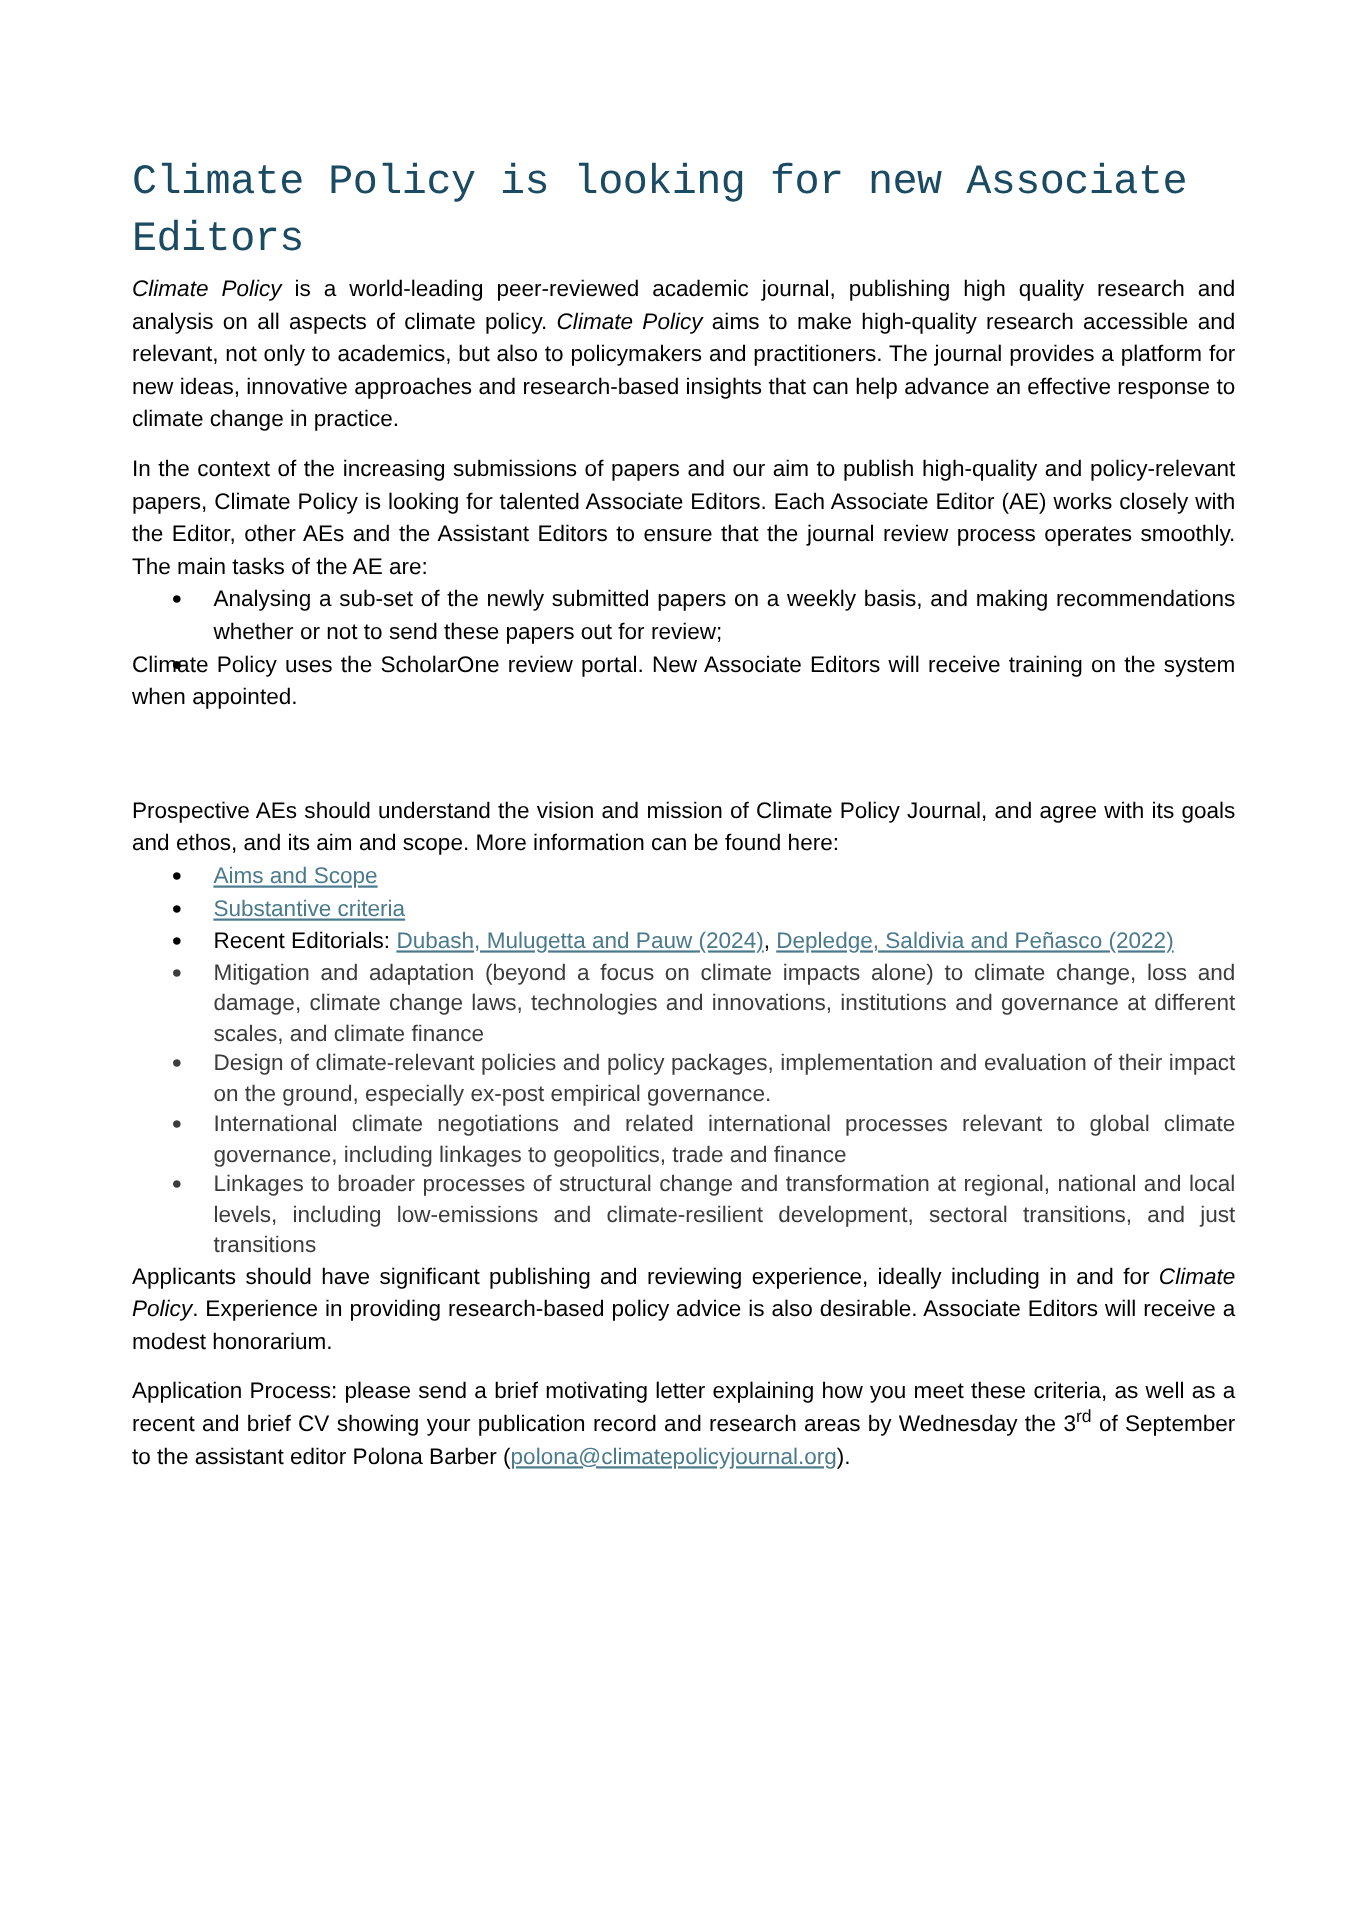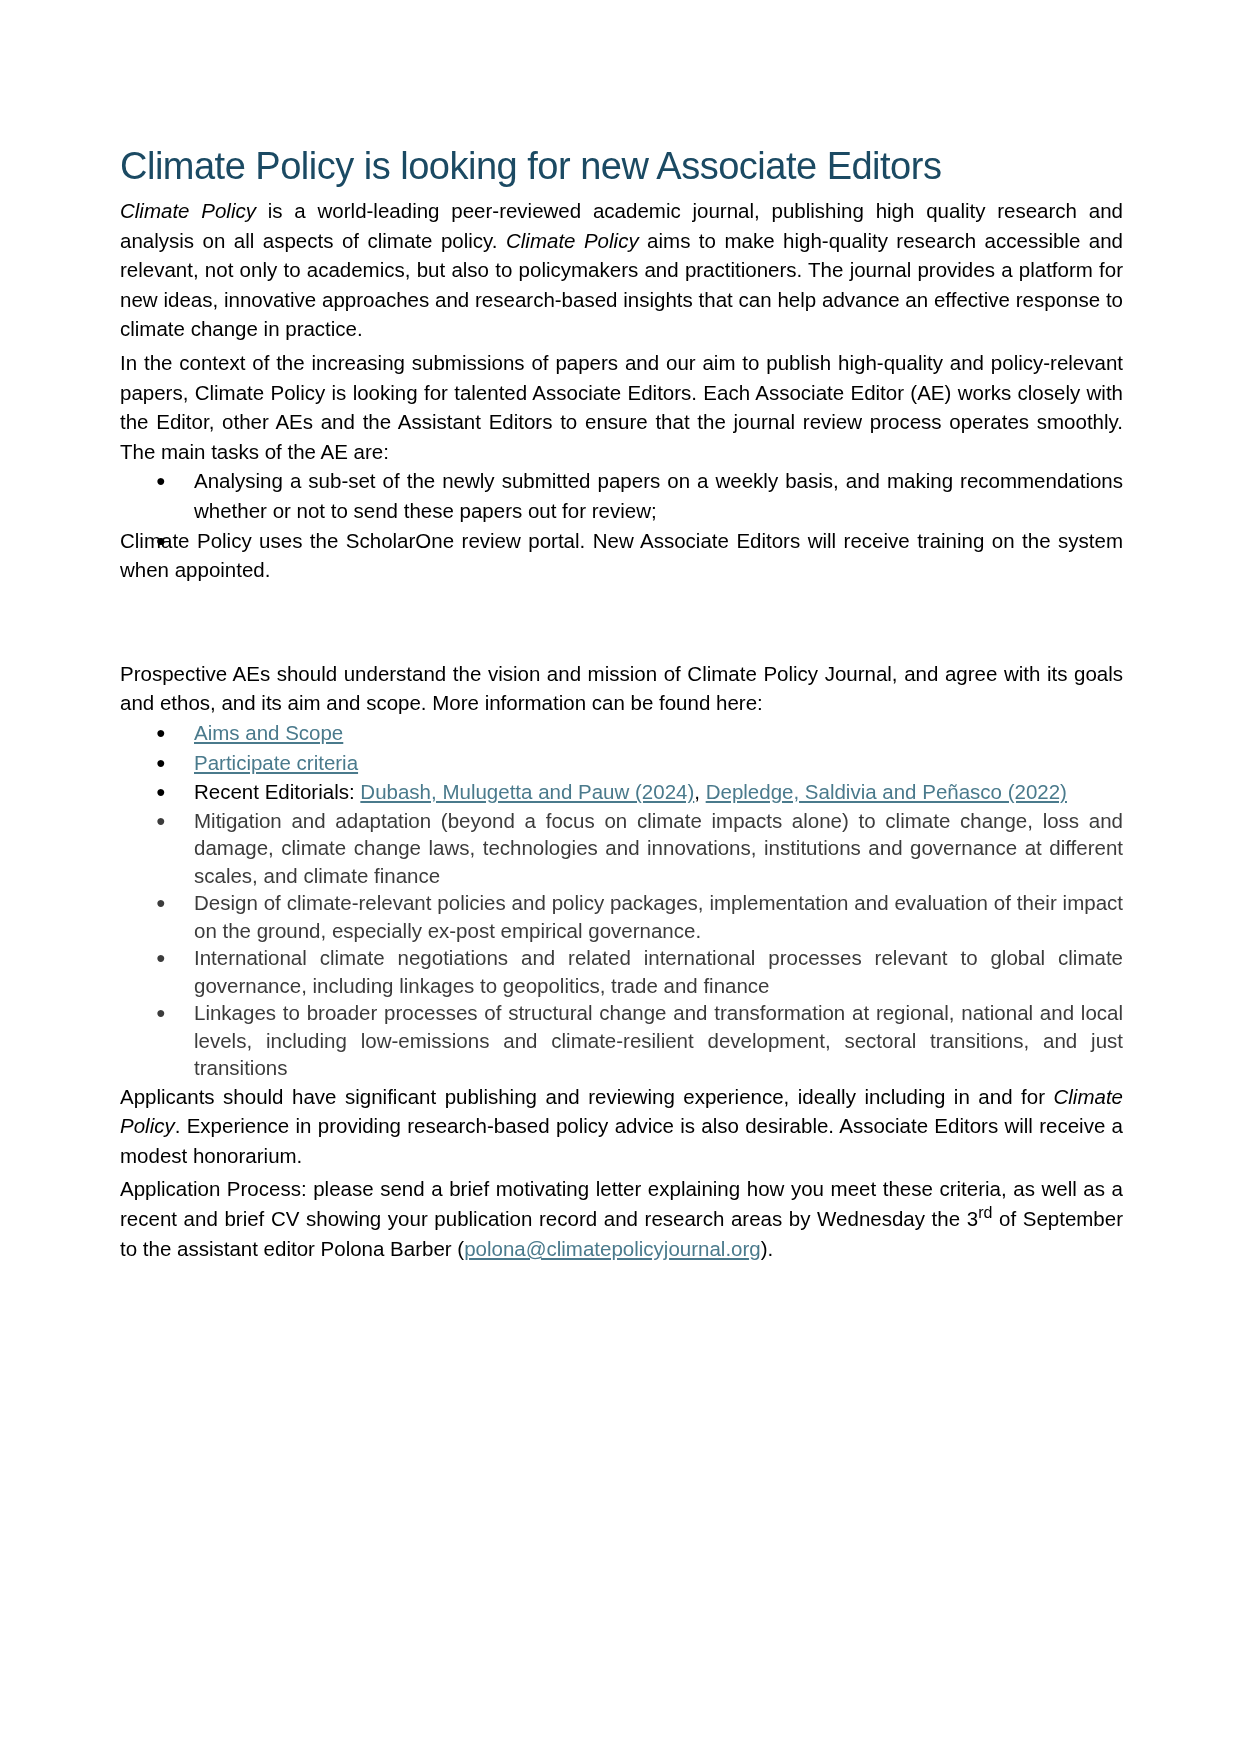--- a/index.html
+++ b/index.html
@@ -1,20 +1,20 @@
 <!DOCTYPE html>
 <html><head>
 <meta charset="utf-8">
 <style>
   html, body { margin: 0; padding: 0; background: #ffffff; }
   body { width: 1242px; height: 1755px; position: relative; overflow: hidden; }
   .page { position: absolute; left: 120px; top: 140px; width: 1003px; font-family: "Liberation Sans", sans-serif; color: #000; font-size: 20.5px; line-height: 29.6px; }
-  h1 { margin: 0 0 4px 0; font-family: Liberation Sans, sans-serif; font-weight: normal; font-size: 38px; line-height: 52px; color: #1b4a63; letter-spacing: -0.5px; }
+  h1 { margin: 0 0 4px 0; font-family: Liberation Mono, monospace; font-weight: normal; font-size: 38px; line-height: 52px; color: #1b4a63; letter-spacing: -0.5px; }
   p { margin: 0; text-align: justify; }
-  .gap { margin-top: 4px; }
+  .gap { margin-top: 16px; }
   .biggap { margin-top: 74px; }
   ul { margin: 0; padding-left: 74px; list-style: none; }
   li { position: relative; text-align: justify; }
   li .bullet { position: absolute; left: -38px; top: 0; font-size: 16px; }
   a { color: #4a7a8c; }
   .grey li { color: #3c3c3c; line-height: 27.5px; }
   em { font-style: italic; }
   sup { font-size: 16px; line-height: 0; }
 </style>
 </head>
@@ -29,21 +29,21 @@
   <ul>
     <li><span class="bullet">●</span><span>Analysing a sub-set of the newly submitted papers on a weekly basis, and making recommendations whether or not to send these papers out for review;</span></li>
     <li><span class="bullet">●</span></li>
     <li><span class="bullet">●</span></li>
   </ul>
   <p>Climate Policy uses the ScholarOne review portal. New Associate Editors will receive training on the system when appointed.</p>
 
   <p class="biggap">Prospective AEs should understand the vision and mission of Climate Policy Journal, and agree with its goals and ethos, and its aim and scope. More information can be found here:</p>
   <ul>
     <li><span class="bullet">●</span><a href="#">Aims and Scope</a></li>
-    <li><span class="bullet">●</span><a href="#">Participate criteria</a></li>
+    <li><span class="bullet">●</span><a href="#">Substantive criteria</a></li>
     <li><span class="bullet">●</span><span>Recent Editorials: </span><a href="#">Dubash, Mulugetta and Pauw (2024)</a><span>, </span><a href="#">Depledge, Saldivia and Peñasco (2022)</a></li>
   </ul>
 
   <ul class="grey">
     <li><span class="bullet">●</span><span>Mitigation and adaptation (beyond a focus on climate impacts alone) to climate change, loss and damage, climate change laws, technologies and innovations, institutions and governance at different scales, and climate finance</span></li>
     <li><span class="bullet">●</span><span>Design of climate-relevant policies and policy packages, implementation and evaluation of their impact on the ground, especially ex-post empirical governance.</span></li>
     <li><span class="bullet">●</span><span>International climate negotiations and related international processes relevant to global climate governance, including linkages to geopolitics, trade and finance</span></li>
     <li><span class="bullet">●</span><span>Linkages to broader processes of structural change and transformation at regional, national and local levels, including low-emissions and climate-resilient development, sectoral transitions, and just transitions</span></li>
   </ul>
   <p><span>Applicants should have significant publishing and reviewing experience, ideally including in and for </span><em>Climate Policy</em><span>. Experience in providing research-based policy advice is also desirable. Associate Editors will receive a modest honorarium.</span></p>

